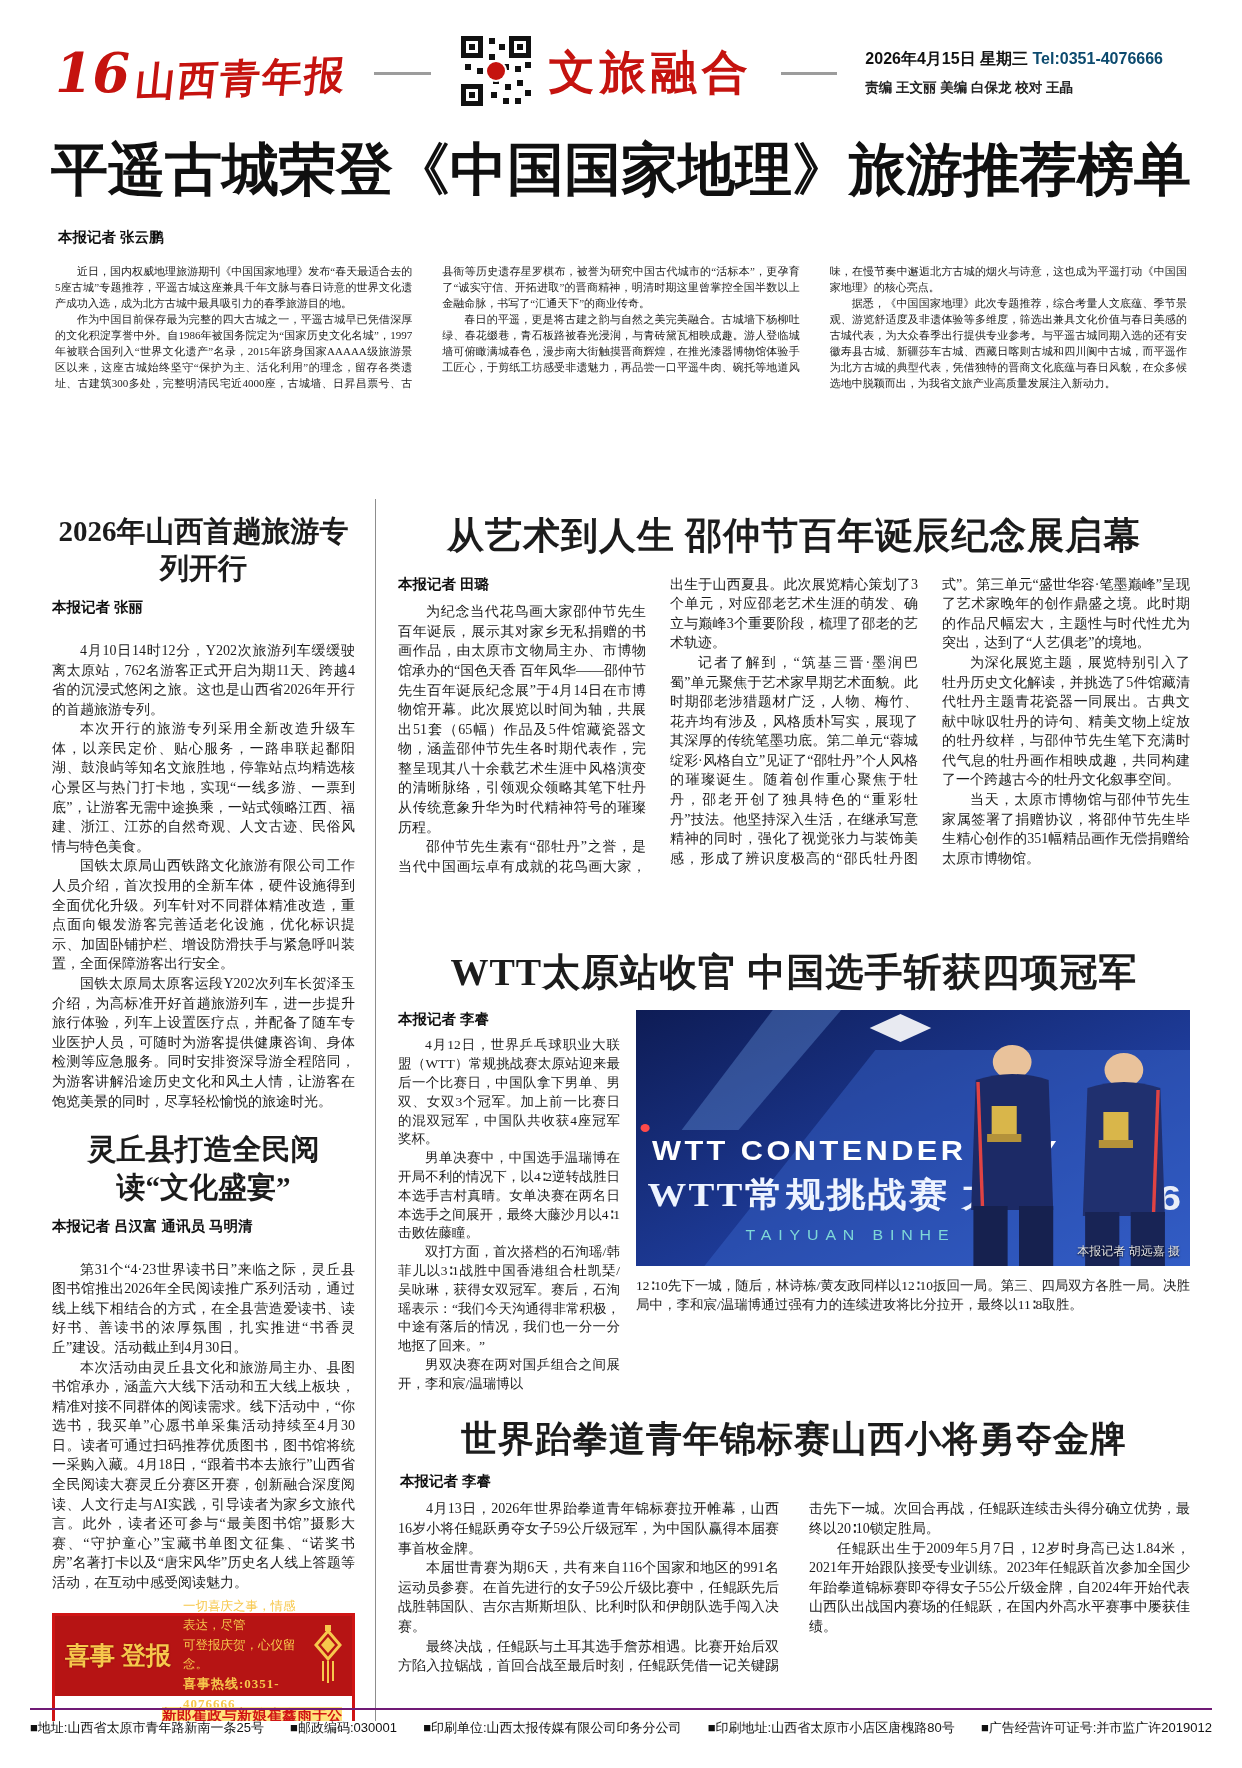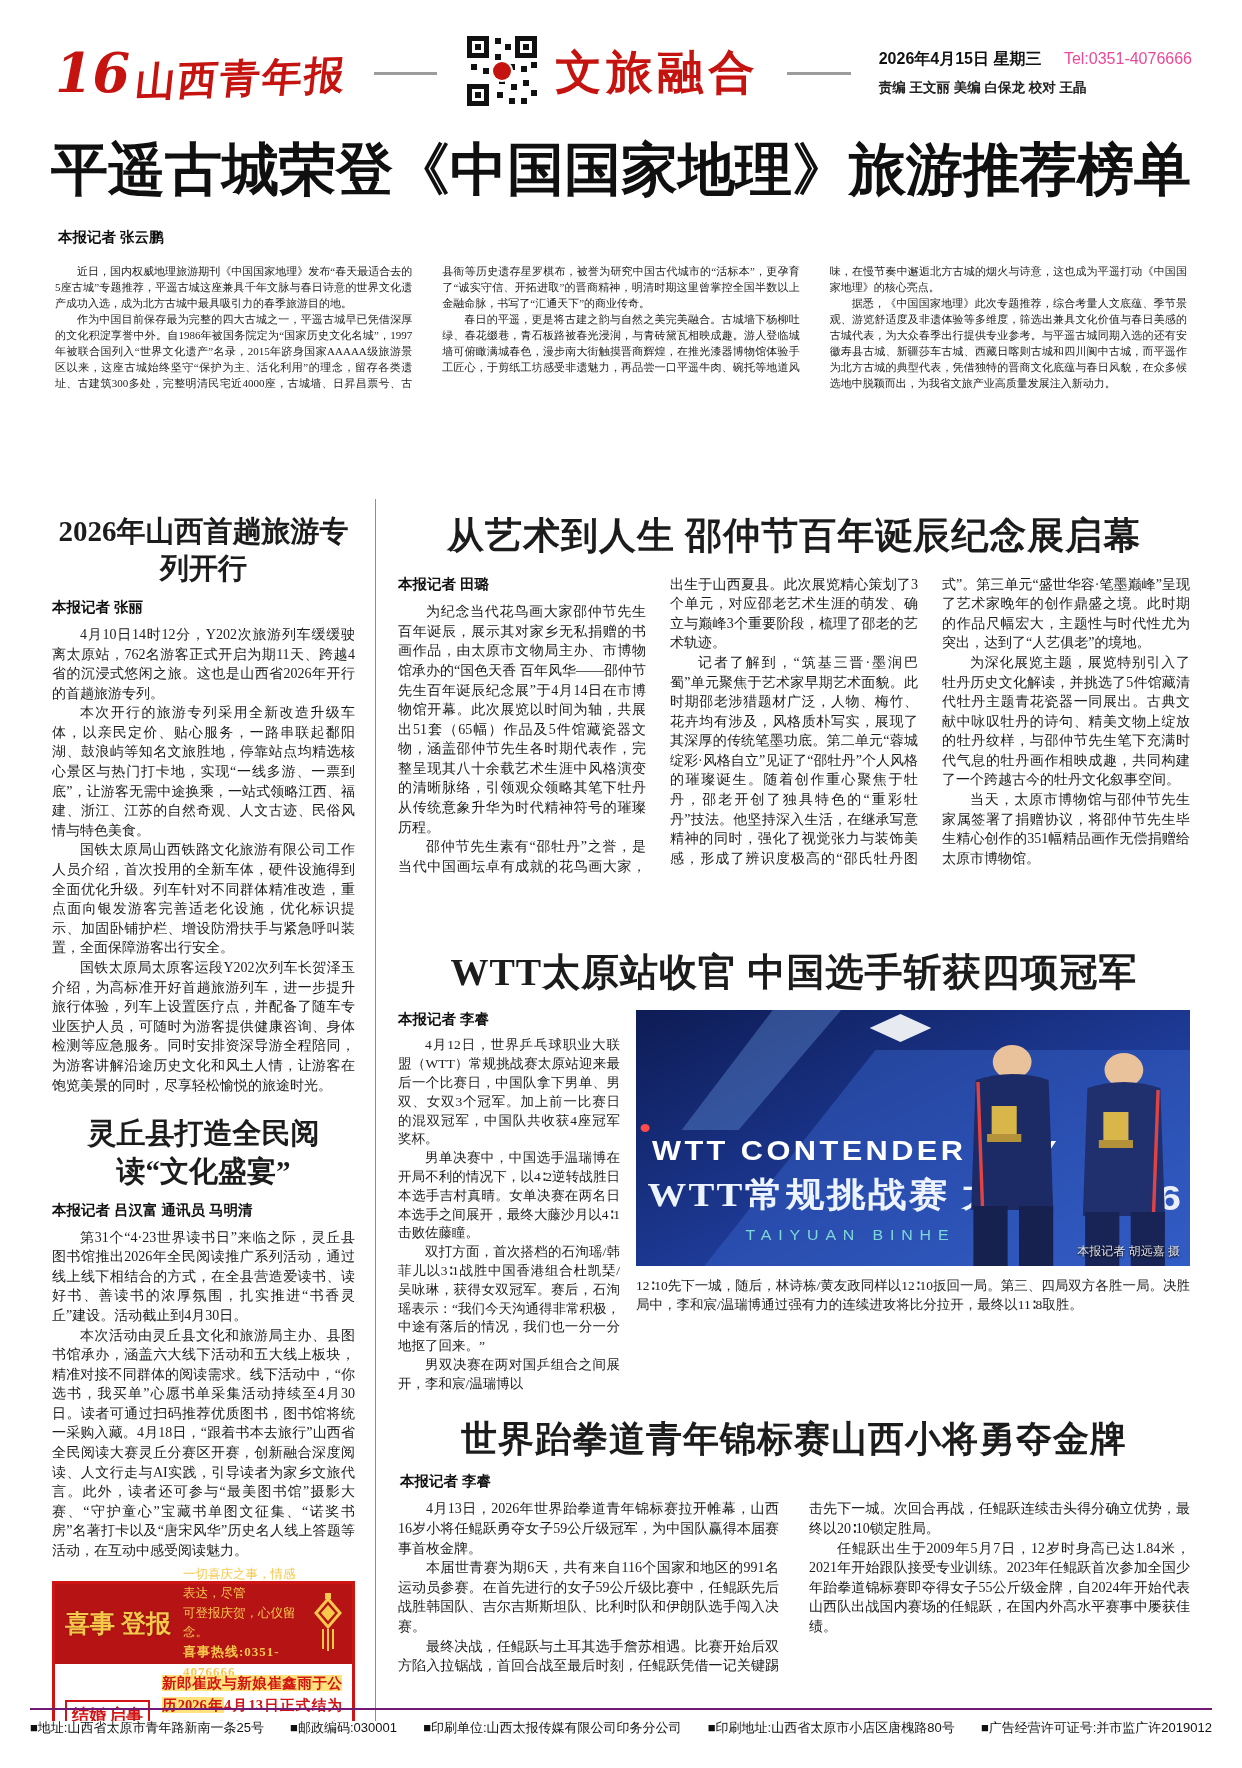--- a/index.html
+++ b/index.html
@@ -1,46 +1,46 @@
 <!DOCTYPE html>
 <html><head>
 <meta charset="utf-8">
 <style>
   html,body{margin:0;padding:0;background:#e8e8e8;}
   .page{position:relative;width:1242px;height:1768px;background:#ffffff;margin:0 auto;
         font-family:"Liberation Serif",serif;color:#1c1c1c;overflow:hidden;}
   
-  .header{display:flex;align-items:center;gap:28px;padding:34px 50px 6px 55px;justify-content:flex-end;}
+  .header{display:flex;align-items:center;gap:28px;padding:34px 79px 6px 55px;justify-content:flex-end;}
   .masthead{display:flex;align-items:baseline;gap:6px;flex:none;}
   .page-num{color:#c5130f;font-size:54px;font-weight:900;font-style:italic;line-height:1;
             font-family:"DejaVu Serif",serif;}
   .paper-name{color:#c5130f;font-size:40px;font-weight:900;line-height:1;
               transform:skewX(-8deg) rotate(-2deg);letter-spacing:2px;}
   .hrule{flex:1;height:3px;background:#9c9c9c;}
   .qr-block{display:flex;align-items:center;gap:16px;flex:none;}
   .section-title{color:#c5130f;font-size:46px;font-weight:900;letter-spacing:5px;line-height:1;}
   .head-right{flex:none;text-align:left;font-family:"Liberation Sans",sans-serif;}
   .date-line{font-size:16px;font-weight:bold;color:#111;}
-  .date-line .tel{color:#ec4899;font-weight:normal;margin-left:18px;}
+  .date-line .tel{color:#0c4a6e;font-weight:bold;}
   .staff-line{font-size:13.5px;color:#222;margin-top:9px;font-weight:bold;}
   
   .lead-headline{font-size:57px;font-weight:900;text-align:center;line-height:1.15;
                  margin:24px 40px 6px 40px;letter-spacing:0px;color:#101010;font-family:Liberation Mono, monospace;}
   .byline{font-family:"Liberation Sans",sans-serif;font-weight:bold;font-size:14.5px;color:#111;}
   .lead-byline{margin:20px 58px 12px 58px;}
   .lead-cols{margin:16px 55px;column-count:3;column-gap:30px;text-align:justify;
              font-size:11px;line-height:16px;height:220px;overflow:hidden;}
   p.b{margin:0;text-indent:2em;}
   
   .main{display:flex;margin:10px 52px 0 52px;height:1222px;overflow:hidden;}
   .main-left{width:324px;flex:none;border-right:1px solid #8d8d8d;padding-right:20px;box-sizing:border-box;}
   .main-right{flex:1;padding-left:22px;min-width:0;}
   .sub-head{font-size:29px;font-weight:900;text-align:center;line-height:1.3;margin:14px 0 10px 0;}
   .col-body{font-size:14px;line-height:19.6px;text-align:justify;}
-  .mt8{margin-top:8px;}
+  .mt8{margin-top:24px;}
   .art-head{font-size:37px;font-weight:900;text-align:center;margin:12px 0 14px 0;letter-spacing:1px;}
   .art-cols{column-count:3;column-gap:24px;text-align:justify;font-size:14px;line-height:19.6px;
             height:356px;overflow:hidden;}
   .wtt-head{font-size:38px;font-weight:900;text-align:center;margin:16px 0 12px 0;letter-spacing:1px;}
   .wtt-row{display:flex;gap:16px;}
   .wtt-left{width:222px;flex:none;font-size:13.5px;line-height:18.8px;text-align:justify;}
   .wtt-right{flex:1;min-width:0;}
   .photo{position:relative;height:256px;background:#14245f;}
   .photo svg{width:100%;height:100%;display:block;}
   .photo-credit{position:absolute;right:10px;bottom:6px;color:#e3e3e3;

